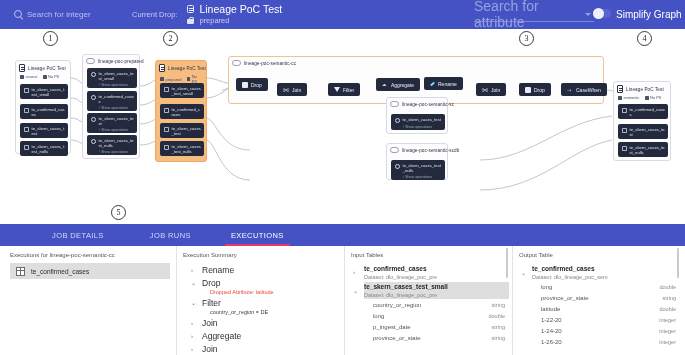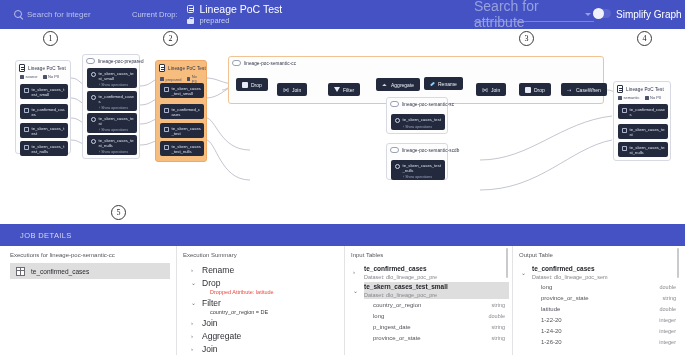--- a/index.html
+++ b/index.html
@@ -163,21 +163,21 @@
   .op-ico.drop { background: #e8ebf6; border-radius: 1px; }
   .op-ico.join { color: #cfd5e8; font-size: 6px; line-height: 6px; text-align: center; background: none; }
   .op-ico.filter { width: 0; height: 0; border-left: 3px solid transparent; border-right: 3px solid transparent; border-top: 5px solid #e8ebf6; }
   .op-ico.aggregate { color: #cfd5e8; font-size: 6px; line-height: 6px; }
   .op-ico.rename { background: #7fd4ff; border-radius: 1px; transform: rotate(-40deg); width: 5px; height: 2px; }
   .op-ico.casewhen { color: #cfd5e8; font-size: 5px; }
 
   
   .tabs {
     position: absolute; left: 0; top: 224px; width: 685px; height: 22px;
-    background: #4452c4; display: flex; 
+    background: #4452c4; display: flex;  padding-left: 32px;
   }
   .tab {
     color: #d4d8f0; font-size: 7.5px; letter-spacing: .4px;
     padding: 0 6px; height: 22px; display: flex; align-items: center;
     position: relative;
   }
   .tab.active { color: #ffffff; }
   .tab.active::after {
     content: ""; position: absolute; left: 0; right: 0; bottom: 0;
     height: 2px; background: #e8376f;
@@ -519,20 +519,22 @@
           <span class="node-ico"></span>
           <span class="node-label">te_skern_cases_test_nulls</span>
         </div>
     </div>
   </div>
 
 </div>
 
 <div class="tabs">
   <div class="tab">JOB DETAILS</div>
+  <div class="tab">JOB RUNS</div>
+  <div class="tab active">EXECUTIONS</div>
 </div>
 
 <div class="panel">
 
   <div class="col col-1">
     <div class="col-title">Executions for lineage-poc-semantic-cc</div>
     <div class="sel-row">
       <span class="tbl-ico"></span>
       <span class="nm">te_confirmed_cases</span>
     </div>

